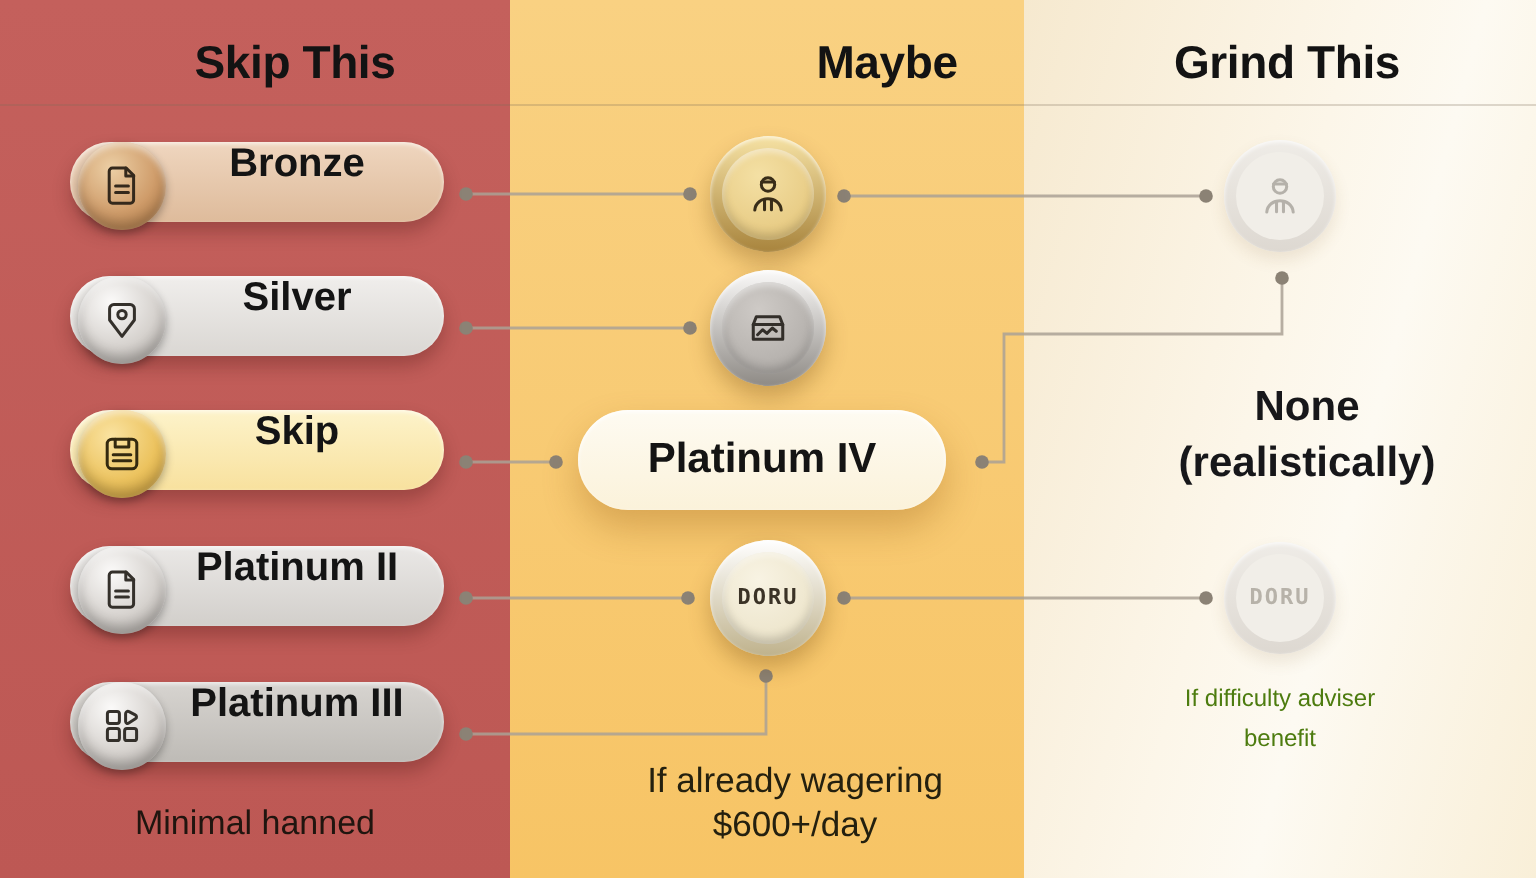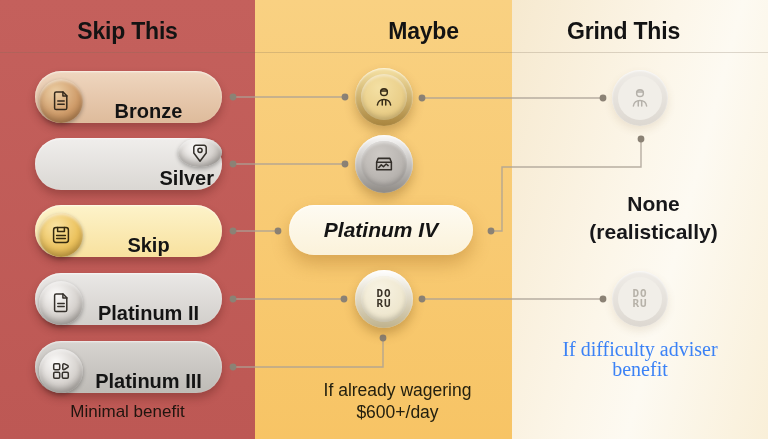--- a/index.html
+++ b/index.html
@@ -8,35 +8,35 @@
     font-family:"Liberation Sans", sans-serif;color:#161616;
     -webkit-font-smoothing:antialiased;
   }
   
   .col{position:absolute;top:0;height:439px;}
   .col-skip{left:0;width:255px;background:linear-gradient(180deg,#c4605c,#bd5854);}
   .col-maybe{left:255px;width:257px;background:linear-gradient(180deg,#f9d182,#f7c465);}
   .col-grind{left:512px;width:256px;background:linear-gradient(105deg,#f6e9cf 0%,#fcf6e9 45%,#fdfaf2 62%,#f9efd8 100%);}
   
   .hdr{position:absolute;top:16px;height:30px;display:flex;align-items:center;justify-content:center;
-       font-size:23px;font-weight:700;letter-spacing:-.2px;color:#131313;z-index:3;}
+       font-size:23px;font-weight:700;letter-spacing:-.2px;color:#131313;z-index:3;padding-left:20px;}
   .hdr-skip{left:0;width:255px;}
   .hdr-maybe{left:255px;width:257px;margin-left:40px;}
   .hdr-grind{left:512px;width:223px;}
   .hdr-rule{position:absolute;left:0;top:52px;width:768px;height:1px;background:rgba(125,108,88,.25);z-index:1;}
   
   svg.wires{position:absolute;left:0;top:0;z-index:1;pointer-events:none;}
   .wire{stroke:#aaa195;stroke-width:1.4;fill:none;opacity:.85;}
   .node{fill:#8b8275;}
   
-  .pill{position:absolute;left:35px;width:187px;height:52px;border-radius:26px;display:flex;align-items:flex-end;
+  .pill{position:absolute;left:35px;width:187px;height:40px;border-radius:26px;display:flex;align-items:flex-start;
         box-shadow:0 5px 9px rgba(60,15,10,.28), inset 0 1px 2px rgba(255,255,255,.65);z-index:2;}
   .pill .label{flex:1;text-align:center;padding-right:8px;font-size:20px;font-weight:600;color:#141414;}
   .pill-bronze{top:71px;background:linear-gradient(180deg,#efd6bf,#debb9b);}
-  .pill-silver{top:138px;background:linear-gradient(180deg,#f0eeec,#dad7d3);flex-direction:column;}
+  .pill-silver{top:138px;background:linear-gradient(180deg,#f0eeec,#dad7d3);}
   .pill-gold{top:205px;background:linear-gradient(180deg,#fdf3ca,#f8e19e);}
   .pill-plat2{top:273px;background:linear-gradient(180deg,#eae8e6,#d2cfcb);}
   .pill-plat3{top:341px;background:linear-gradient(180deg,#d7d4d0,#bebbb6);}
   .badge{width:44px;height:44px;margin-left:4px;border-radius:50%;display:flex;align-items:center;justify-content:center;
          box-shadow:0 2px 4px rgba(0,0,0,.3), inset 0 2px 3px rgba(255,255,255,.55), inset 0 -4px 6px rgba(0,0,0,.22);}
   .badge-bronze{background:radial-gradient(circle at 38% 30%,#eccfa5,#cf9c6a 55%,#ac7540);}
   .badge-silver{background:radial-gradient(circle at 38% 30%,#fbfaf9,#d6d2ce 55%,#a7a29d);}
   .badge-gold{background:radial-gradient(circle at 38% 30%,#fae3a1,#ecc35f 55%,#cd9d36);}
   .badge svg, .orb svg{display:block;}
   
@@ -49,34 +49,34 @@
   .orb-silver{left:355px;top:135px;background:linear-gradient(180deg,#fbfaf9,#8e8a85);}
   .orb-silver .inner{background:radial-gradient(circle at 40% 30%,#cecac6,#a9a5a1);}
   .orb-doru{left:355px;top:270px;background:linear-gradient(180deg,#ffffff,#bfb28c);}
   .orb-doru .inner{background:radial-gradient(circle at 40% 30%,#f8f3e3,#e9e0c3);}
   .orb-ghost{width:56px;height:56px;background:linear-gradient(180deg,#efece7,#ddd8d1);
              box-shadow:0 4px 8px rgba(120,90,40,.12), inset 0 1px 2px rgba(255,255,255,.8);}
   .orb-ghost .inner{width:44px;height:44px;background:#f1eee8;}
   .orb-ghost-person{left:612px;top:70px;}
   .orb-ghost-doru{left:612px;top:271px;}
   
-  .doru-txt{display:flex;flex-direction:column;align-items:center;font-weight:800;font-size:11px;
+  .doru-txt{display:flex;flex-direction:row;align-items:center;font-weight:800;font-size:11px;
             line-height:10px;letter-spacing:1px;color:#3b3327;font-family:"DejaVu Sans Mono",monospace;}
   .doru-ghost{color:#b7b2a9;}
   
   .pill-plat4{position:absolute;left:289px;top:205px;width:184px;height:50px;border-radius:25px;z-index:2;
               background:linear-gradient(180deg,#fefbf2,#fbf2da);display:flex;align-items:center;justify-content:center;
               box-shadow:0 9px 18px rgba(150,90,20,.32), inset 0 1px 2px rgba(255,255,255,.9);
-              font-size:21px;font-weight:700;color:#141414;font-style:italic;}
+              font-size:21px;font-weight:700;color:#141414;}
   
   .caption{position:absolute;text-align:center;z-index:2;}
   .cap-skip{left:0;width:255px;top:402px;font-size:17px;font-weight:500;color:#20150f;}
   .cap-maybe{left:255px;width:285px;top:379px;font-size:17.5px;font-weight:500;line-height:22px;color:#24200f;}
   .cap-grind-main{left:512px;width:283px;top:190px;font-size:21px;font-weight:700;line-height:28px;color:#17171a;}
-  .cap-grind-foot{left:512px;width:256px;top:340px;font-size:20px;font-weight:500;line-height:19.5px;color:#3b82f6;font-family:Liberation Serif, serif;}
+  .cap-grind-foot{left:512px;width:256px;top:340px;font-size:12px;font-weight:500;line-height:19.5px;color:#4d7c0f;}
 </style>
 </head>
 <body>
 
 <div class="canvas">
 
   <div class="col col-skip"></div>
   <div class="col col-maybe"></div>
   <div class="col col-grind"></div>
 
@@ -176,21 +176,21 @@
       <svg width="24" height="24" viewBox="0 0 24 24" fill="none" stroke="#34302b" stroke-width="1.5" stroke-linecap="round" stroke-linejoin="round">
         <rect x="4.7" y="4.7" width="6" height="6" rx="1.2"></rect>
         <rect x="4.7" y="13.3" width="6" height="6" rx="1.2"></rect>
         <rect x="13.3" y="13.3" width="6" height="6" rx="1.2"></rect>
         <path d="M13.8 9.8V5.9c0-.9.9-1.5 1.7-1.1l3.1 1.6c.8.4.9 1.5.1 2L15.4 10.5c-.7.5-1.6.1-1.6-.7z"></path>
       </svg>
     </span>
     <span class="label">Platinum III</span>
   </div>
 
-  <div class="caption cap-skip">Minimal benefit</div>
+  <div class="caption cap-skip">Minimal hanned</div>
 
   <div class="orb orb-58 orb-gold">
     <span class="inner">
       <svg width="26" height="26" viewBox="0 0 24 24" fill="none" stroke="#382d18" stroke-width="1.4" stroke-linecap="round" stroke-linejoin="round">
         <circle cx="12" cy="7.6" r="3.1"></circle>
           <path d="M9 6.5h6"></path>
         <path d="M5.9 19.4c.3-3.3 3-5.2 6.1-5.2s5.8 1.9 6.1 5.2"></path>
         <path d="M10.4 14.7v4.6M13.6 14.7v4.6"></path>
       </svg>
     </span>

